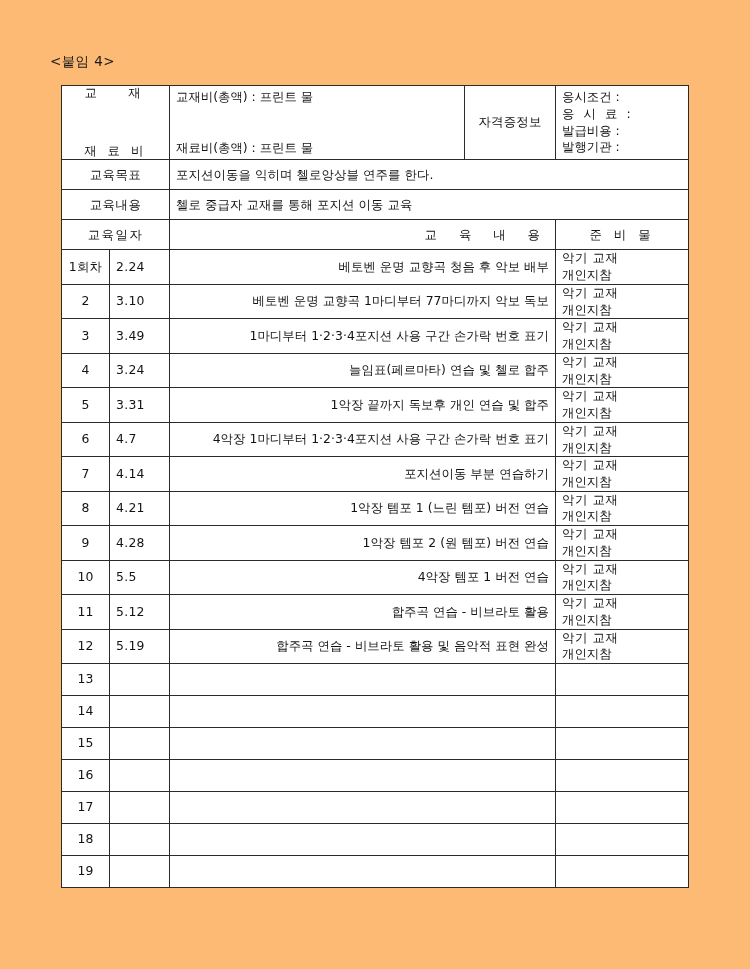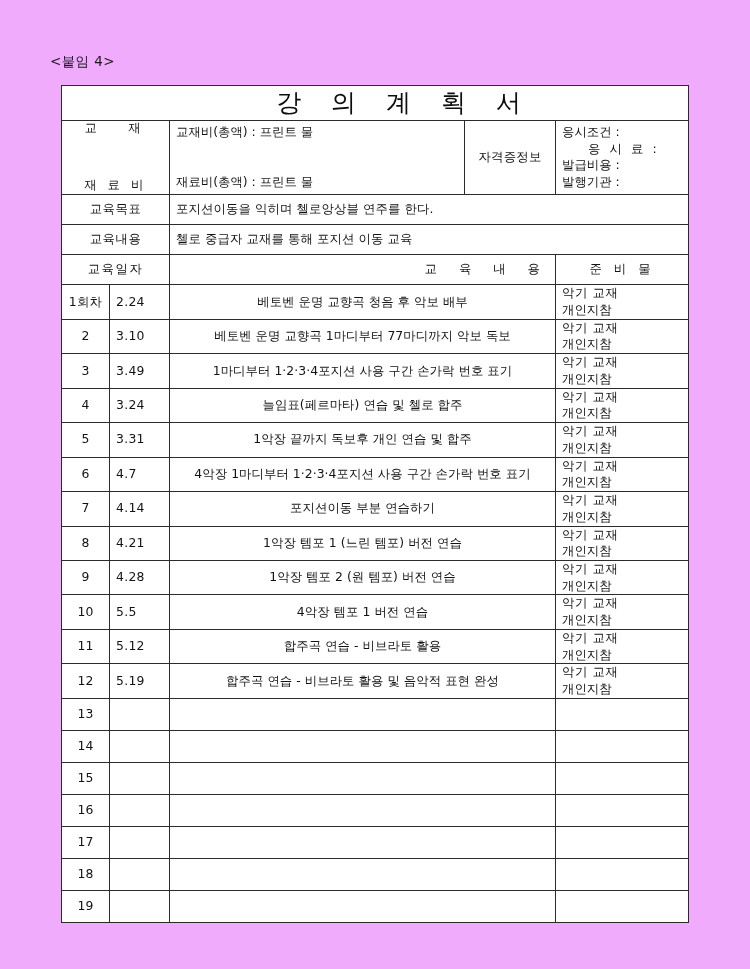--- a/index.html
+++ b/index.html
@@ -14,21 +14,21 @@
     position: relative;
     overflow: hidden;
     font-family: "DejaVu Sans", "Liberation Sans", sans-serif;
     color: #111111;
     -webkit-font-smoothing: antialiased;
   }
 
   .page {
     position: absolute;
     inset: 0;
-    background: #f0abfc;
+    background: #fdba74;
   }
 
   
   .attach-tag {
     position: absolute;
     left: 50px;
     top: 53px;
     font-size: 13.5px;
     letter-spacing: 0.4px;
     color: #1a1a1a;
@@ -118,21 +118,21 @@
     text-align: center;
     font-size: 12.4px;
     letter-spacing: 0.2px;
   }
   .cert-cell {
     padding: 4px 0 4px 9px;
     font-size: 12.2px;
     line-height: 1.42;
   }
   .cert-cell .c-line { display: block; white-space: nowrap; }
-  .cert-cell .c-sp { letter-spacing: 2.6px; margin-left: 26px; }
+  .cert-cell .c-sp { letter-spacing: 2.6px; }
 
   .goal-cell, .content-cell {
     height: 30px;
   }
 
   
   .sched-head-date {
     text-align: center;
     font-size: 12.8px;
     letter-spacing: 1.5px;
@@ -160,21 +160,21 @@
     letter-spacing: 0.2px;
     height: 32px;
   }
   .r-date {
     text-align: left;
     font-size: 12.3px;
     letter-spacing: 0.3px;
     height: 32px;
   }
   .r-desc {
-    text-align: center;
+    text-align: right;
     padding-left: 9px;
     font-size: 12.2px;
     letter-spacing: 0.05px;
     height: 32px;
     white-space: nowrap;
   }
   .r-prep {
     text-align: left;
     padding: 2px 0 2px 7px;
     font-size: 11.3px;
@@ -197,25 +197,20 @@
     <colgroup>
       <col style="width:48px">
       <col style="width:60px">
       <col style="width:240px">
       <col style="width:55px">
       <col style="width:91px">
       <col style="width:133px">
     </colgroup>
     <tbody>
 
-      <tr>
-        <td class="title-cell" colspan="6">
-          <span class="doc-title">강 의 계 획 서</span>
-        </td>
-      </tr>
 
 
 
       <tr>
         <td class="label-spread" colspan="2">
           <span class="ls-1">교    재</span>
           <span class="ls-2">재 료 비</span>
         </td>
         <td class="fee-cell" colspan="2">
           <span class="fee-line">교재비(총액) : 프린트 물</span>

